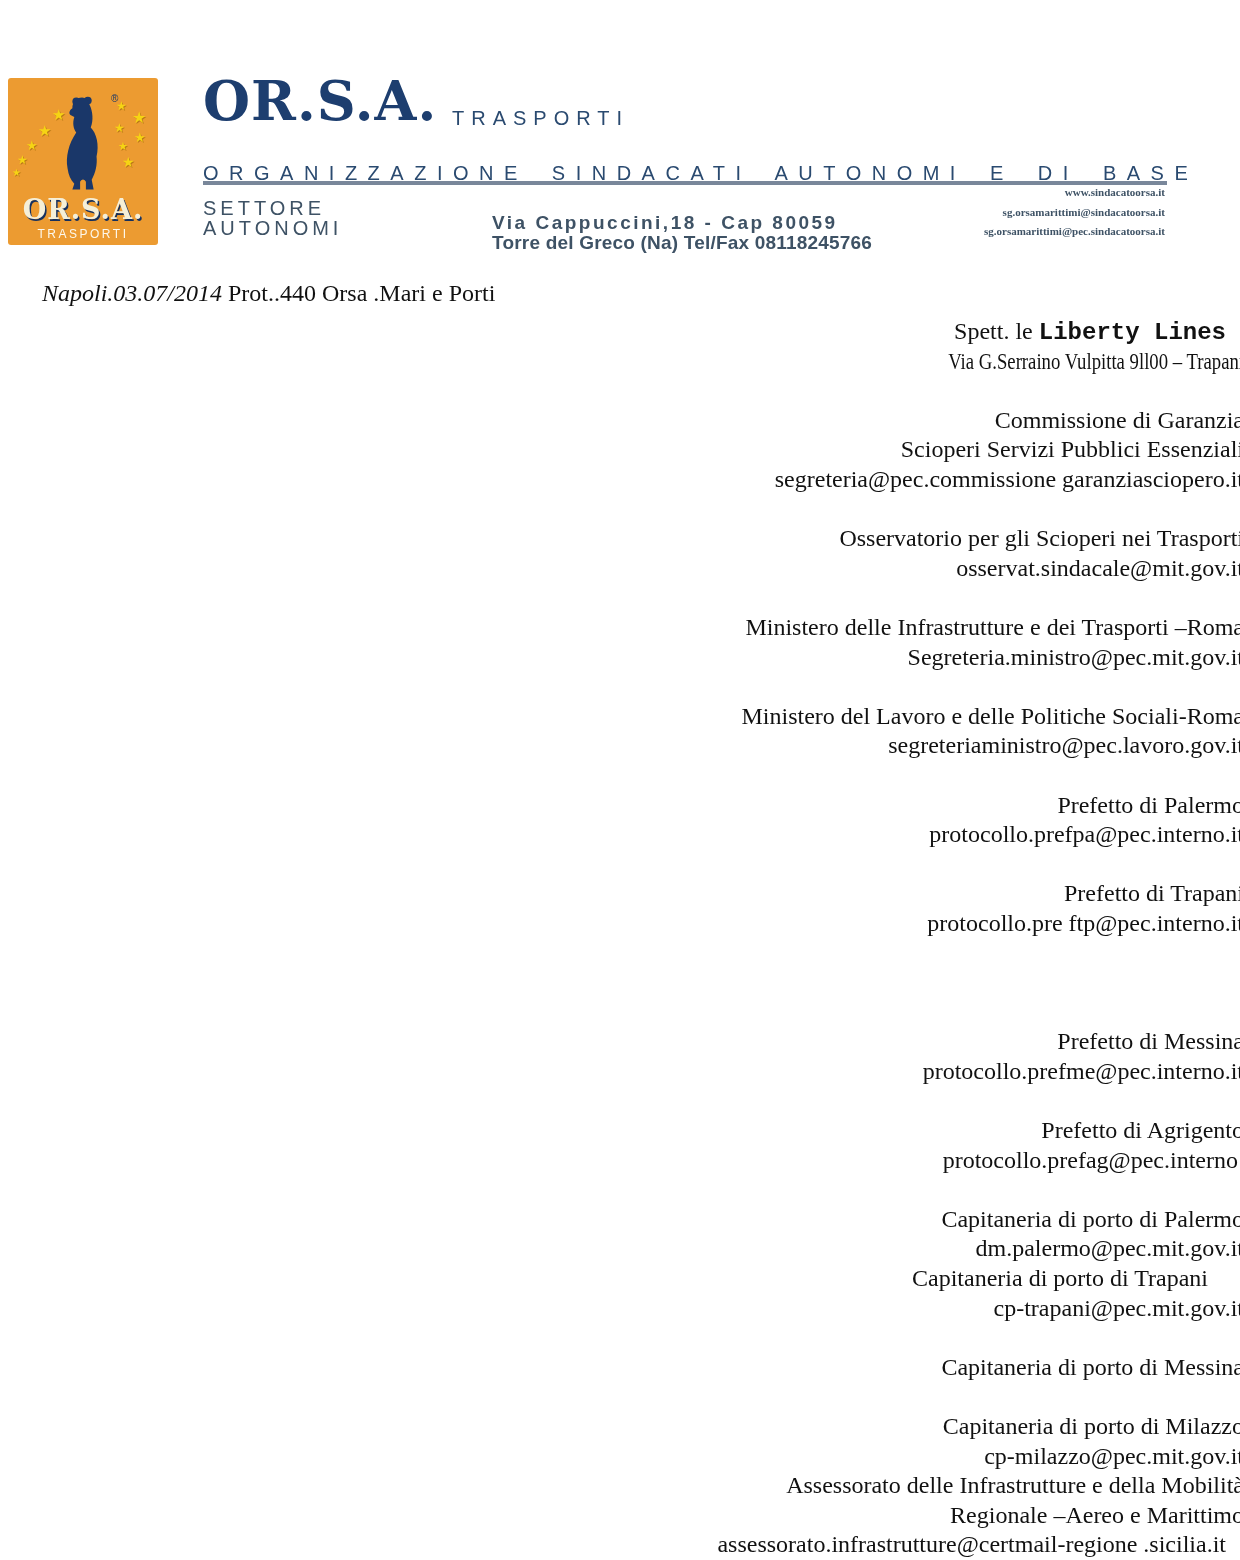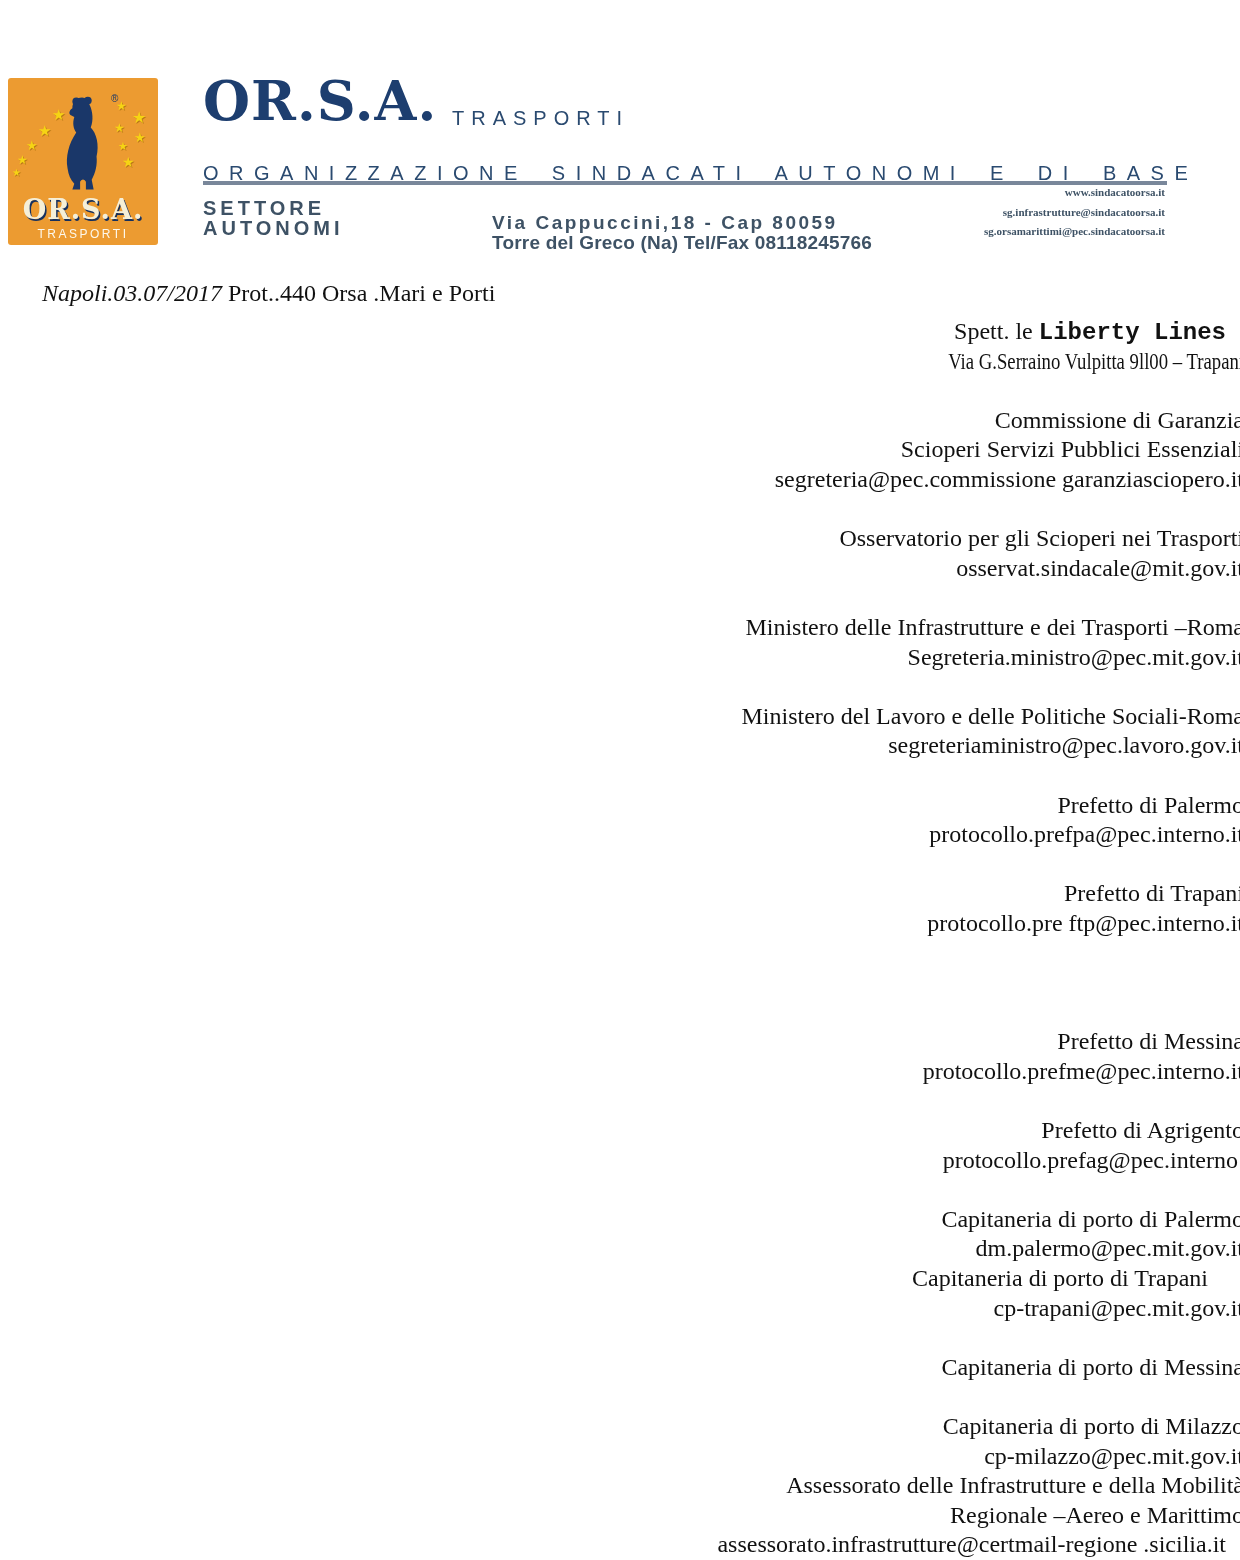--- a/index.html
+++ b/index.html
@@ -32,21 +32,21 @@
         letter-spacing:1px;color:var(--brand-navy);}
   .brand-suffix{position:absolute;left:452px;top:107px;
         font-family:"Liberation Sans",sans-serif;font-size:20px;letter-spacing:7px;
         color:#2A4A70;}
   .subtitle{position:absolute;left:203px;top:142px;white-space:nowrap;
         font-family:"Liberation Sans",sans-serif;font-size:20px;letter-spacing:10.5px;
         word-spacing:8px;color:#2A4A70;margin-top:20px;}
   .rule{position:absolute;left:203px;top:181px;width:964px;height:4px;
         background:var(--rule-gray);}
   .sector-block{position:absolute;left:203px;top:198px;
-        font-family:"Liberation Sans",sans-serif;font-weight:bold;font-size:20px;
+        font-family:"Liberation Sans",sans-serif;font-weight:normal;font-size:20px;
         line-height:20px;letter-spacing:4px;color:var(--header-slate);}
   .address-block{position:absolute;left:492px;top:213px;
         font-family:"Liberation Sans",sans-serif;font-weight:bold;font-size:19px;
         line-height:20px;color:var(--header-slate);}
   .address-line1{letter-spacing:2.5px;}
   .address-line2{letter-spacing:0.2px;}
   .contacts-block{position:absolute;right:75px;top:183px;text-align:right;
         font-family:Liberation Serif, serif;font-weight:bold;font-size:11px;
         line-height:19.5px;color:var(--header-slate);}
 
@@ -110,26 +110,26 @@
       <div>AUTONOMI</div>
     </div>
 
     <div class="address-block">
       <div class="address-line1">Via Cappuccini,18 - Cap 80059</div>
       <div class="address-line2">Torre del Greco (Na) Tel/Fax 08118245766</div>
     </div>
 
     <div class="contacts-block">
       <div>www.sindacatoorsa.it</div>
-      <div>sg.infrastrutture@sindacatoorsa.it</div>
+      <div>sg.orsamarittimi@sindacatoorsa.it</div>
       <div>sg.orsamarittimi@pec.sindacatoorsa.it</div>
     </div>
   </header>
 
-  <div class="dateline"><span class="place">Napoli.03.07/2017</span><span> Prot..440 Orsa .Mari e Porti</span></div>
+  <div class="dateline"><span class="place">Napoli.03.07/2014</span><span> Prot..440 Orsa .Mari e Porti</span></div>
 
   <div class="recipients">
       <div class="r-line"><span>Spett. le </span><b>Liberty Lines</b><span>   </span></div>
       <div class="r-line condensed">Via G.Serraino Vulpitta 9ll00 – Trapani</div>
       <div class="r-line">&nbsp;</div>
       <div class="r-line">Commissione di Garanzia</div>
       <div class="r-line">Scioperi Servizi Pubblici Essenziali</div>
       <div class="r-line">segreteria@pec.commissione garanziasciopero.it</div>
       <div class="r-line">&nbsp;</div>
       <div class="r-line">Osservatorio per gli Scioperi nei Trasporti</div>

